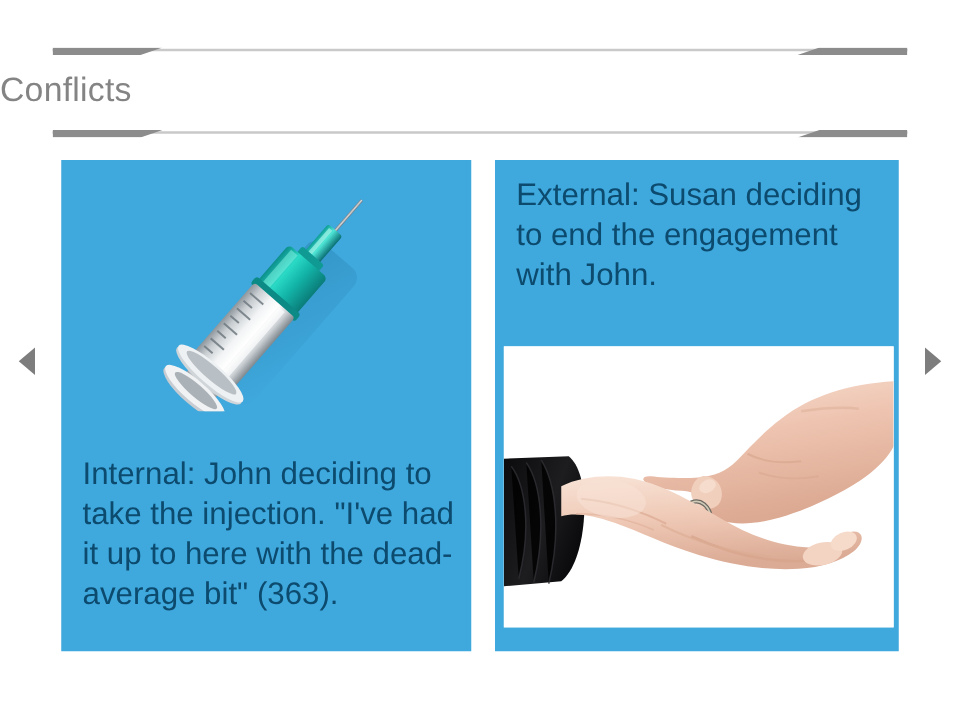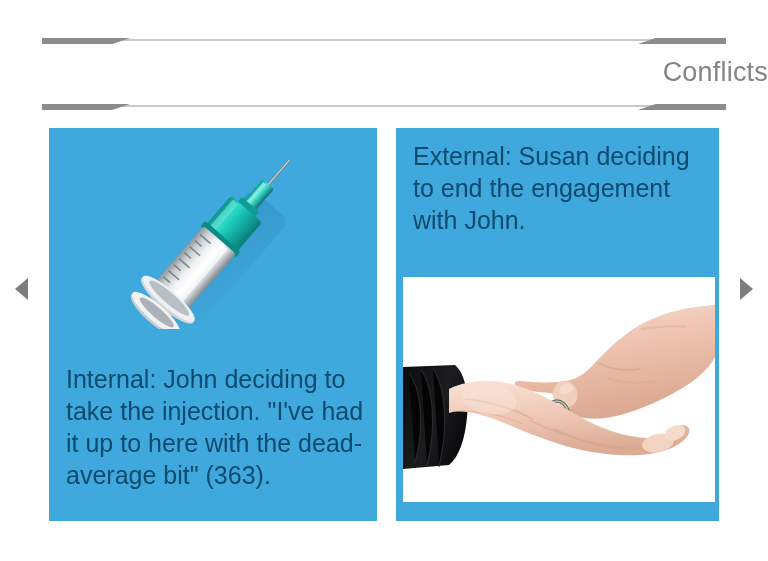--- a/index.html
+++ b/index.html
@@ -50,21 +50,21 @@
     clip-path: polygon(0 0, 100% 0, 80% 100%, 0 100%);
   }
   .rule .cap.right {
     right: 0;
     clip-path: polygon(20% 0, 100% 0, 100% 100%, 0 100%);
   }
   #page-title {
     position: absolute;
     left: 0; top: 14px;
     width: 768px;
-    text-align: right;
+    text-align: left;
     font-size: 27px;
     color: #848484;
     letter-spacing: 0.2px;
     line-height: 40px;
   }
 
   
   .nav-arrow {
     position: absolute;
     top: 278px;

